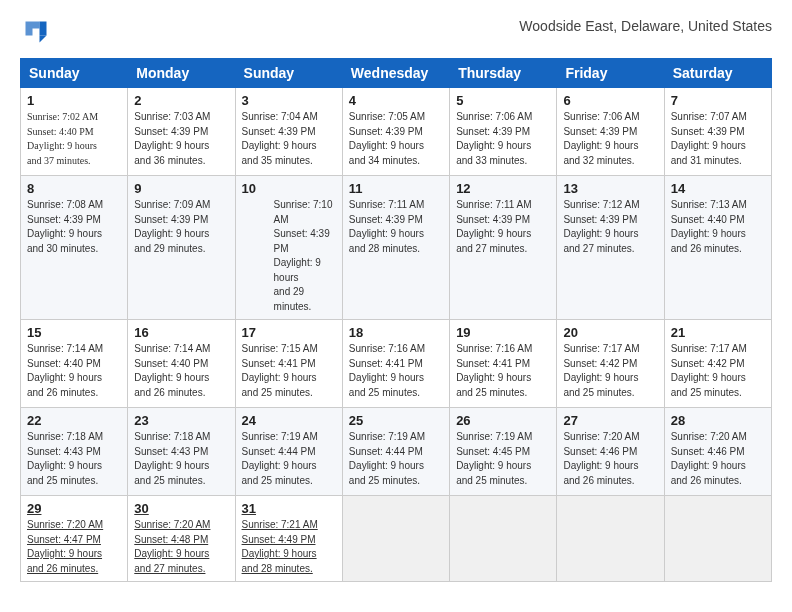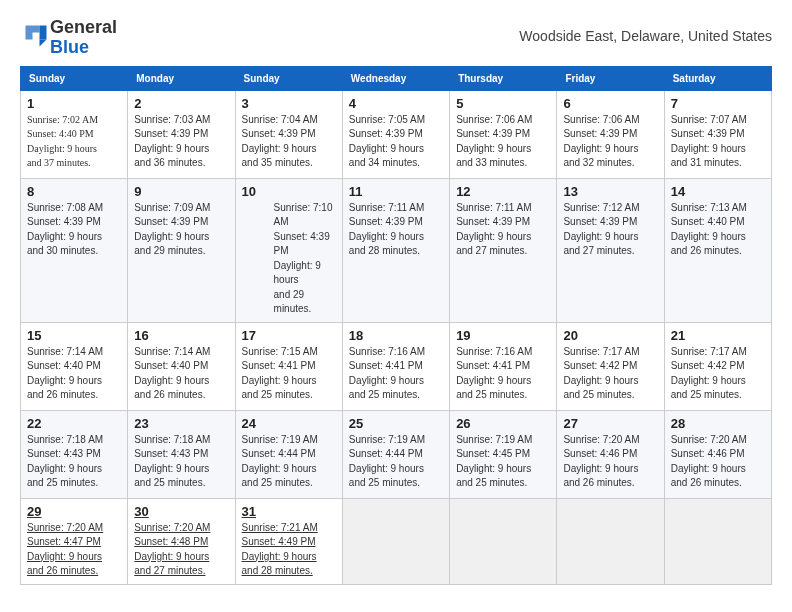--- a/index.html
+++ b/index.html
@@ -42,33 +42,33 @@
     }
     .month-title {
       font-size: 36px;
       font-weight: bold;
       color: #222;
       line-height: 1.1;
     }
     .location {
       font-size: 14px;
       color: #444;
-      margin-top: 10px;
+      margin-top: 0;
     }
     .calendar {
       width: 100%;
       border-collapse: collapse;
       table-layout: fixed;
     }
     .calendar th {
       background: #1565c0;
       color: #fff;
       text-align: left;
       padding: 6px 8px;
-      font-size: 10px;
+      font-size: 14px;
       font-weight: bold;
       border: 1px solid #1565c0;
     }
     .calendar td {
       border: 1px solid #ccc;
       vertical-align: top;
       padding: 5px 6px;
       font-size: 10.5px;
       color: #333;
       height: 88px;
@@ -102,26 +102,20 @@
 
 <div class="page">
   <div class="header-row">
     <div class="logo">
       <div>
         <svg class="logo-icon" viewBox="0 0 32 32">
           <polygon points="20,4 28,4 28,20 20,20" fill="#1565c0"></polygon>
           <polygon points="20,20 28,20 20,28" fill="#1565c0"></polygon>
           <polygon points="4,4 20,4 20,12 12,12 12,20 4,20" fill="#1565c0" opacity="0.7"></polygon>
         </svg>
-      </div>
-      <div>
-        <div class="logo-text">
-          <span class="logo-general">General</span><br>
-          <span class="logo-blue">Blue</span>
-        </div>
       </div>
     </div>
     <div class="title-block">
       <div class="location">Woodside East, Delaware, United States</div>
     </div>
   </div>
 
   <table class="calendar">
     <thead>
       <tr>

